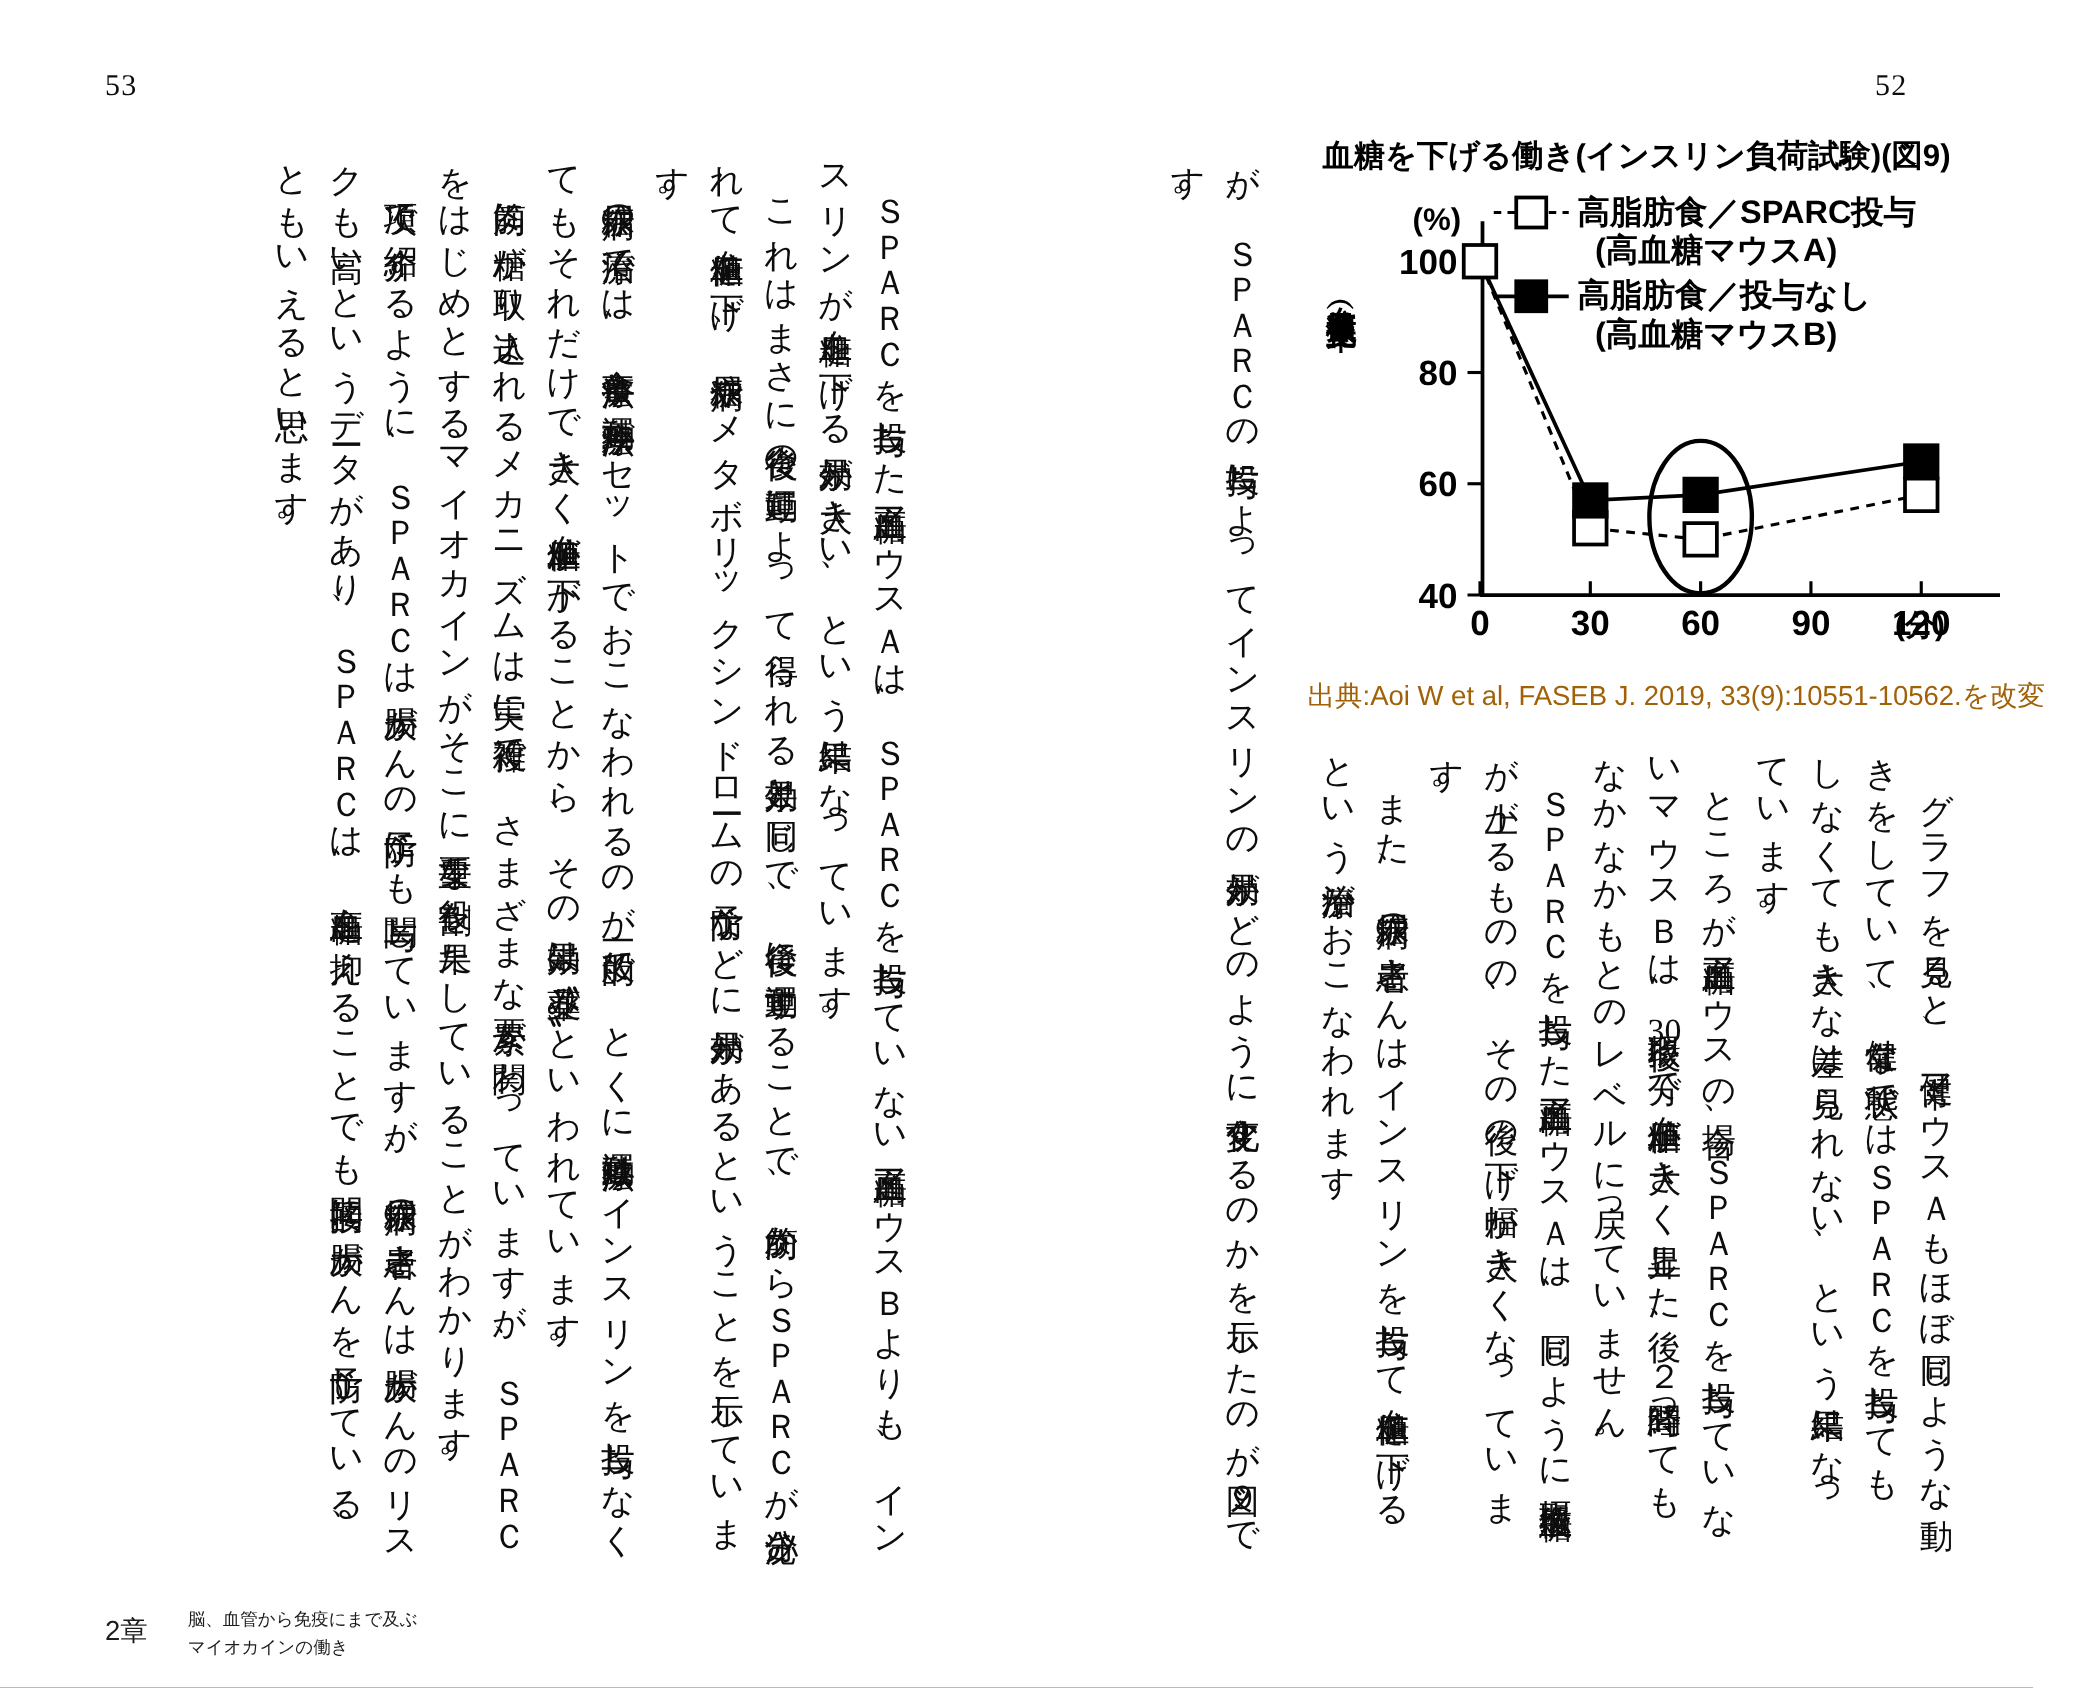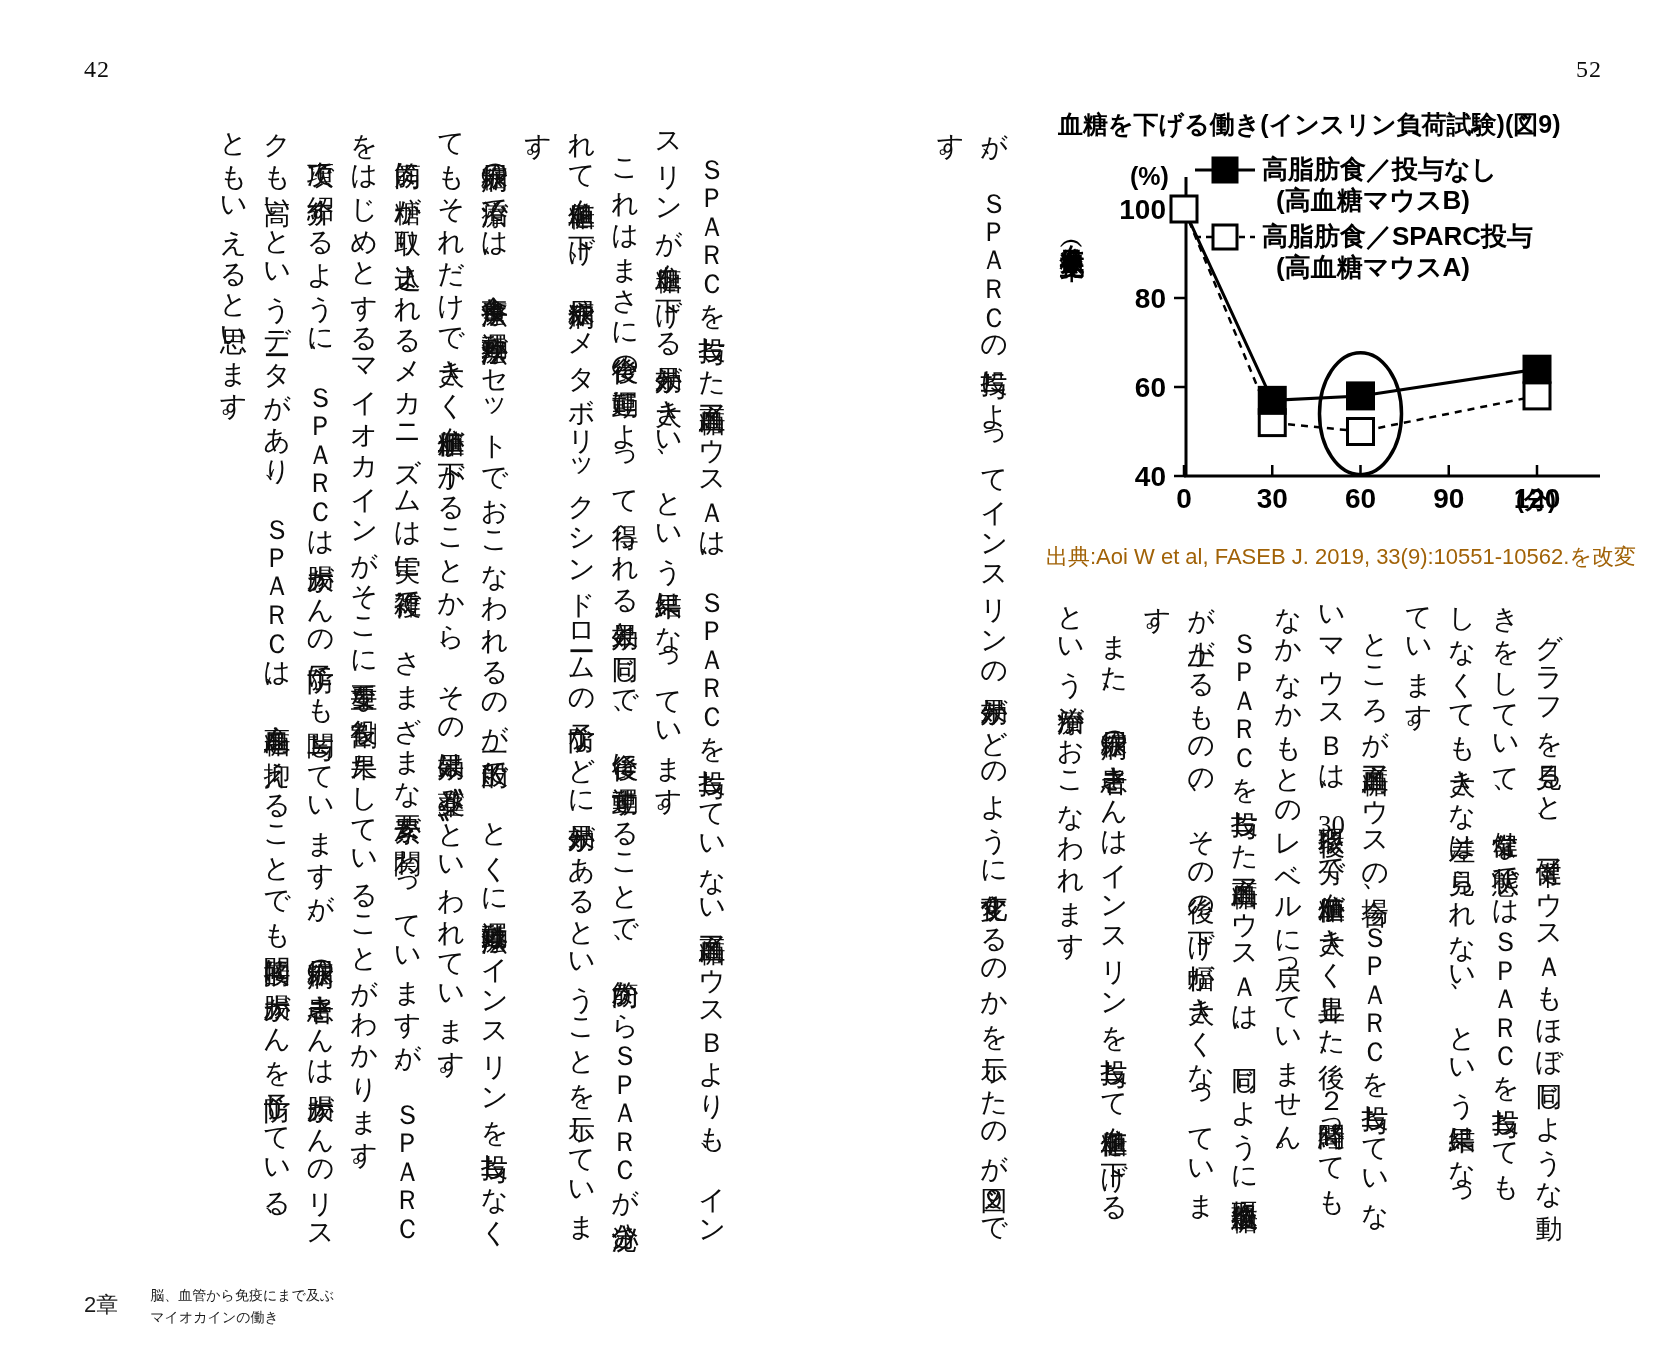--- a/index.html
+++ b/index.html
@@ -19,21 +19,21 @@
     color:#0d0d0d;
   }
   .v-block p{margin:0;padding:0;text-indent:1em;}
   .tcy{text-combine-upright:all;letter-spacing:0;}
   .left-text{top:114px;right:931px;height:1142px;}
   .right-below{top:588px;right:94px;height:630px;}
   .right-cont{top:114px;right:649px;height:1142px;}
   
   .pn{position:absolute;top:56px;font-size:24px;letter-spacing:1px;}
   .pn-left{left:84px;}
-  .pn-right{left:1576px;}
+  .pn-right{left:1500px;}
   
   .footer{
     position:absolute;left:84px;top:1284px;display:flex;gap:32px;
     font-family:"Liberation Sans","DejaVu Sans",sans-serif;color:#1c1c1c;
     align-items:flex-start;
   }
   .footer .ch{font-size:22px;padding-top:6px;}
   .footer .ti{font-size:14px;line-height:22px;}
   
   .chart{
@@ -58,21 +58,21 @@
   .legend-item{display:flex;align-items:flex-start;gap:6px;}
   .legend-text{font-size:26px;font-weight:700;line-height:31px;white-space:nowrap;}
   .legend-sub{padding-left:14px;}
 </style>
 </head>
 <body>
 
 <div class="canvas">
 
   <div>
-    <div class="pn pn-left">42</div>
+    <div class="pn pn-left">53</div>
 
     <div class="v-block left-text" id="left-text">
         <p>ＳＰＡＲＣを投与した高血糖マウスＡは、ＳＰＡＲＣを投与していない高血糖マウスＢよりも、インスリンが血糖を下げる効果が大きい、という結果になっています。</p>
         <p>これはまさに食後の運動によって得られる効果と同じで、食後に運動することで、筋肉からＳＰＡＲＣが分泌されて血糖値を下げ、糖尿病やメタボリックシンドロームの予防などに効果があるということを示しています。</p>
         <p>糖尿病の治療では、食事療法と運動療法がセットでおこなわれるのが一般的で、とくに運動療法はインスリンを投与しなくてもそれだけで大きく血糖値が下がることから、その効果は〝薬並み〟といわれています。</p>
         <p>筋肉に糖が取り込まれるメカニズムは実に複雑で、さまざまな要素が関わっていますが、ＳＰＡＲＣをはじめとするマイオカインがそこに重要な役割を果たしていることがわかります。</p>
         <p>次項で紹介するように、ＳＰＡＲＣは大腸がんの予防にも関与していますが、糖尿病の患者さんは大腸がんのリスクも高いというデータがあり、ＳＰＡＲＣは、高血糖を抑えることでも間接的に大腸がんを予防している、ともいえると思います。</p>
       </div>
 
     <div class="footer">
@@ -139,36 +139,36 @@
           <rect x="480" y="278.9" width="26" height="26" fill="#fff" stroke="#000" stroke-width="3"></rect>
           <rect x="215.25" y="283.35" width="26" height="26" fill="#000" stroke="#000" stroke-width="3"></rect>
           <rect x="303.5" y="278.9" width="26" height="26" fill="#000" stroke="#000" stroke-width="3"></rect>
           <rect x="480" y="252.2" width="26" height="26" fill="#000" stroke="#000" stroke-width="3"></rect>
           <ellipse cx="316.5" cy="309.7" rx="41" ry="61" fill="none" stroke="#000" stroke-width="3.5"></ellipse>
         </svg>
 
       <div class="legend">
         <div class="legend-item">
           <svg width="62" height="31">
+            <line x1="1" y1="16" x2="61" y2="16" stroke="#000" stroke-width="2.5" stroke-dasharray="6 5"></line>
+            <rect x="19" y="4" width="24" height="24" fill="#fff" stroke="#000" stroke-width="3"></rect>
+          </svg>
+          <div class="legend-text">
+            <div>高脂肪食／SPARC投与</div>
+            <div class="legend-sub">(高血糖マウスA)</div>
+          </div>
+        </div>
+        <div class="legend-item">
+          <svg width="62" height="31">
             <line x1="1" y1="16" x2="61" y2="16" stroke="#000" stroke-width="3"></line>
             <rect x="19" y="4" width="24" height="24" fill="#000" stroke="#000" stroke-width="3"></rect>
           </svg>
           <div class="legend-text">
             <div>高脂肪食／投与なし</div>
             <div class="legend-sub">(高血糖マウスB)</div>
-          </div>
-        </div>
-        <div class="legend-item">
-          <svg width="62" height="31">
-            <line x1="1" y1="16" x2="61" y2="16" stroke="#000" stroke-width="2.5" stroke-dasharray="6 5"></line>
-            <rect x="19" y="4" width="24" height="24" fill="#fff" stroke="#000" stroke-width="3"></rect>
-          </svg>
-          <div class="legend-text">
-            <div>高脂肪食／SPARC投与</div>
-            <div class="legend-sub">(高血糖マウスA)</div>
           </div>
         </div>
       </div>
 
       <div class="chart-x-unit">(分)</div>
       <div class="chart-source">出典:Aoi W et al, FASEB J. 2019, 33(9):10551-10562.を改変</div>
     </div>
 
     <div class="v-block right-below" id="right-below">
         <p>グラフを見ると、健常マウスＡもほぼ同じような動きをしていて、健常な状態ではＳＰＡＲＣを投与してもしなくても大きな差は見られない、という結果になっています。</p>

